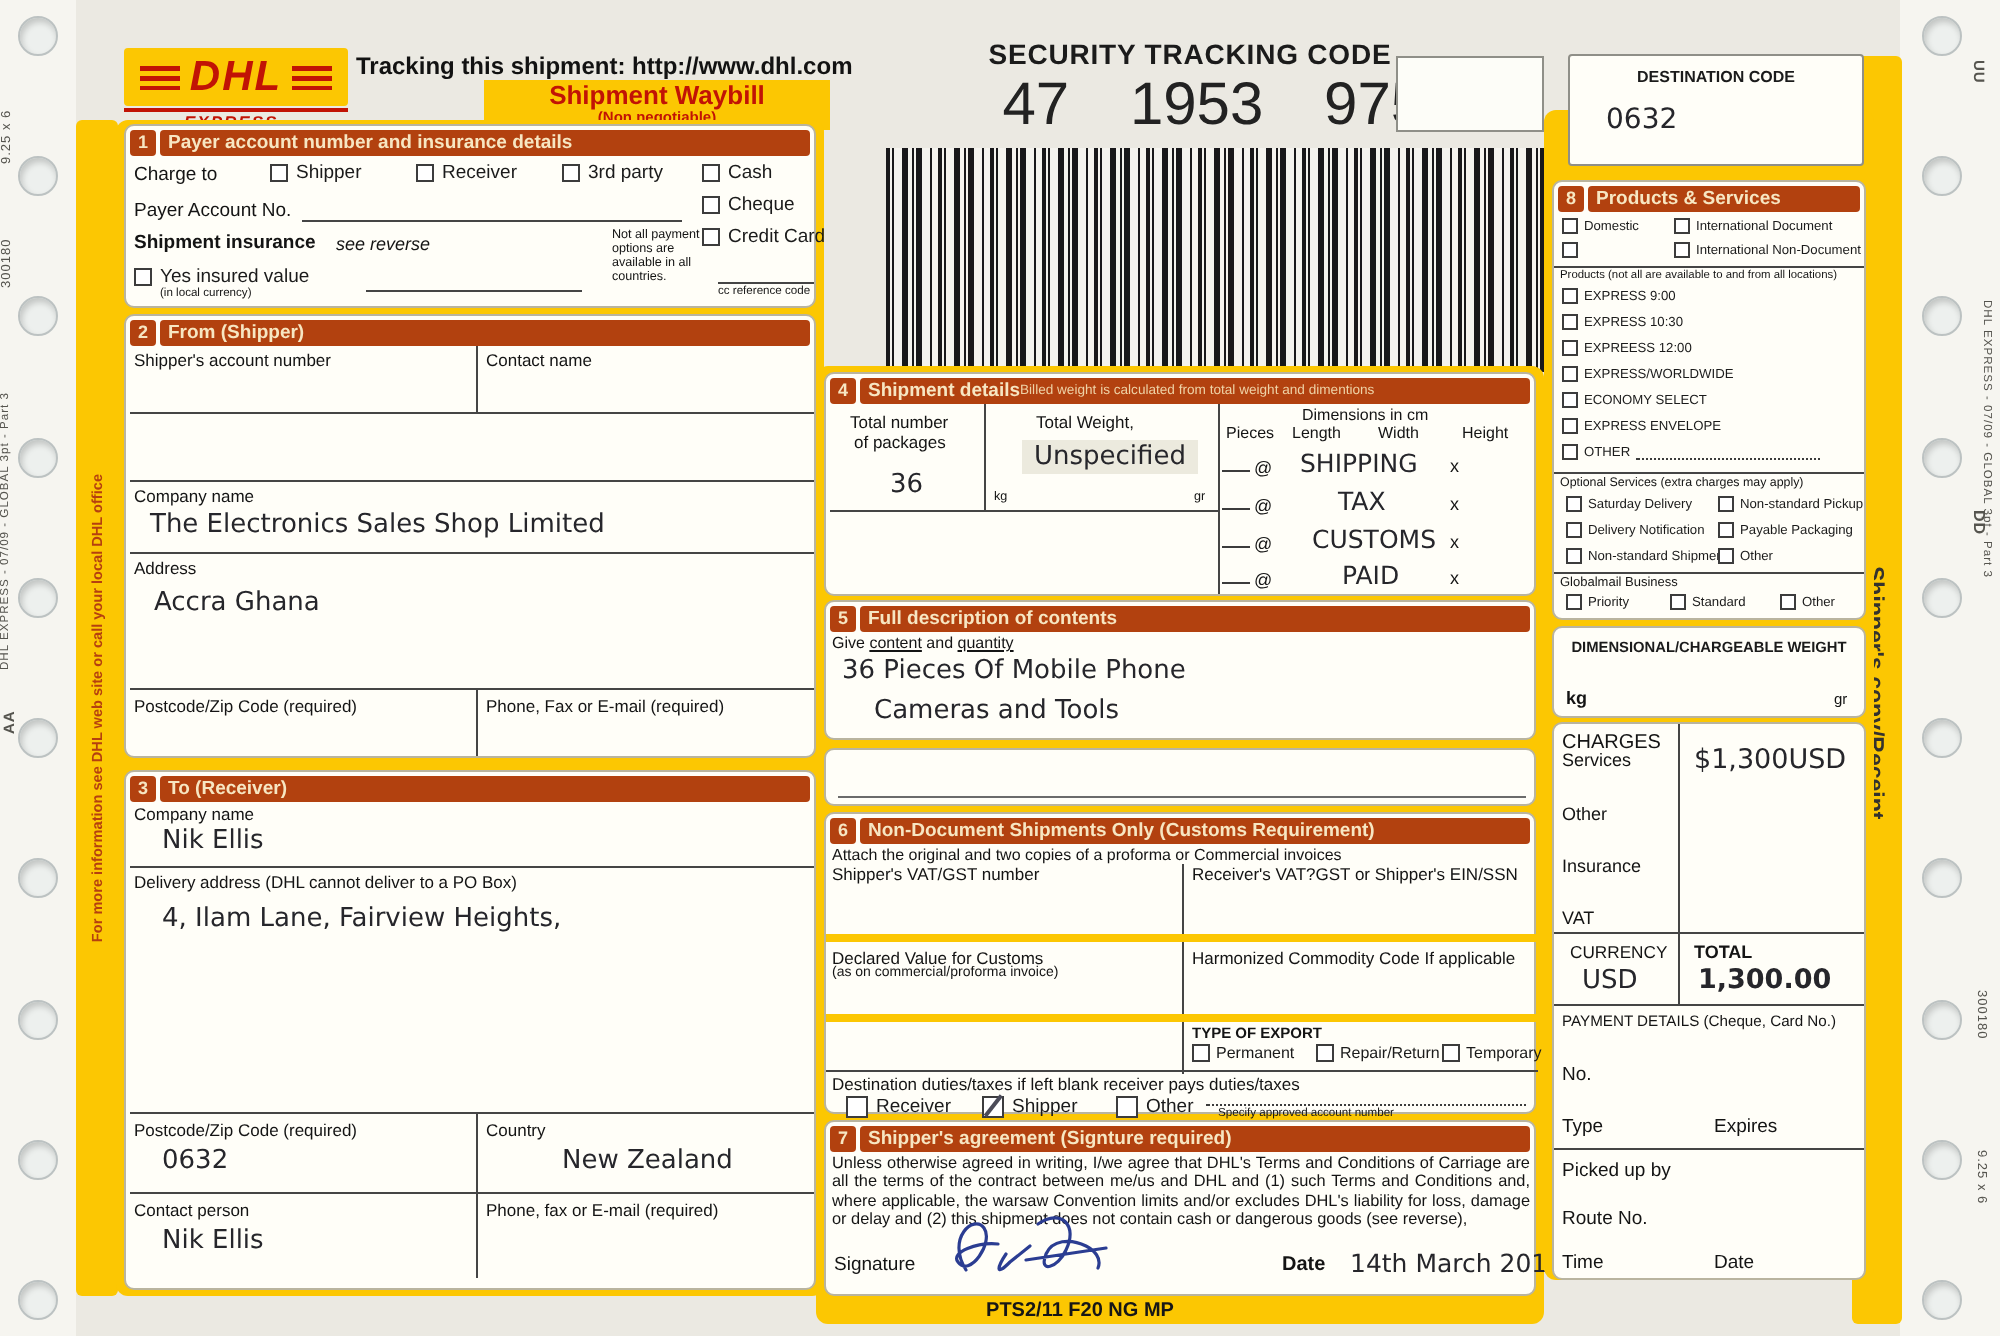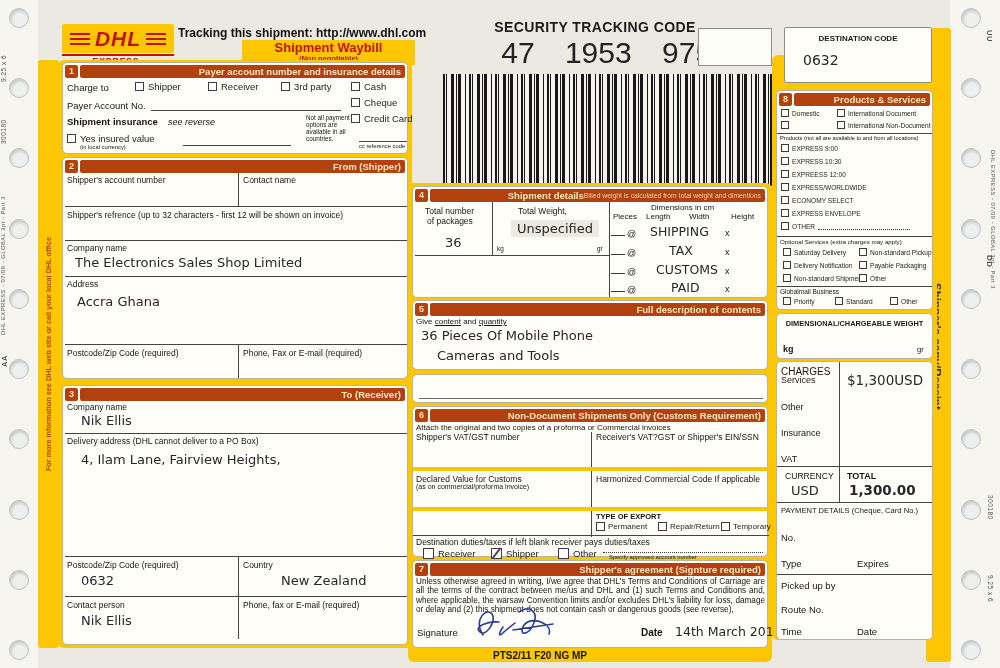--- a/index.html
+++ b/index.html
@@ -18,21 +18,21 @@
   .hole { width:20px; height:20px; border-radius:50%; background:#edf0ee; border:1px solid #bcc2c2; box-shadow: inset 1px 2px 3px rgba(0,0,0,.18); }
   .vup { writing-mode: vertical-rl; transform: rotate(180deg); }
   .vdn { writing-mode: vertical-rl; }
   .stripetext { font-size:6.5px; color:#55544e; letter-spacing:.5px; white-space:nowrap; }
   
   .ypanel { position:absolute; background:#fcc702; border-radius:6px; }
   .wbox { position:absolute; background:#fffef8; border:1px solid #b9b49f; border-radius:5px; }
   
   .sechead { position:absolute; left:2px; right:2px; top:2px; height:13px; display:flex; gap:2px; }
   .numbox { width:13px; background:#b2410f; color:#f7e6c2; font-size:9px; font-weight:bold; text-align:center; line-height:13px; border-radius:2px; }
-  .titlebar { flex:1; background:#b2410f; color:#f7e6c2; font-size:9.5px; font-weight:bold; line-height:13px; padding:0 4px; border-radius:2px; display:flex; justify-content:flex-end; align-items:center; white-space:nowrap; overflow:hidden; }
+  .titlebar { flex:1; background:#b2410f; color:#f7e6c2; font-size:9.5px; font-weight:bold; line-height:13px; padding:0 4px; border-radius:2px; display:flex; justify-content:flex-start; align-items:center; white-space:nowrap; overflow:hidden; }
   .hnote { font-size:6.8px; font-weight:normal; color:#eed2a6; }
   
   .lbl { position:absolute; font-size:8.5px; white-space:nowrap; color:#141414; }
   .lbl9 { font-size:9.5px; }
   .tiny { font-size:6.3px; }
   .fill { position:absolute; font-family:"DejaVu Sans", sans-serif; font-size:13px; color:#26262b; white-space:nowrap; }
   .hline { position:absolute; height:1px; background:#454545; }
   .vline { position:absolute; width:1px; background:#454545; }
   .ybar  { position:absolute; background:#fcc702; }
   .uline { display:inline-block; border-bottom:1px solid #3c3c3c; }
@@ -182,21 +182,20 @@
   <div class="sechead">
     <div class="numbox">2</div>
     <div class="titlebar">
         <span>From (Shipper)</span>
       </div>
   </div>
   <span class="lbl" style="left:4px; top:17px;">Shipper's account number</span>
   <span class="vline" style="left:175px; top:15px; height:33px;"></span>
   <span class="lbl" style="left:180px; top:17px;">Contact name</span>
   <span class="hline" style="left:2px; top:48px; width:342px;"></span>
-  <span class="lbl" style="left:4px; top:52px;">Shipper's refrence (up to 32 characters - first 12 will be shown on invoice)</span>
   <span class="hline" style="left:2px; top:82px; width:342px;"></span>
   <span class="lbl" style="left:4px; top:85px;">Company name</span>
   <span class="fill" style="left:12px; top:97px;">The Electronics Sales Shop Limited</span>
   <span class="hline" style="left:2px; top:118px; width:342px;"></span>
   <span class="lbl" style="left:4px; top:121px;">Address</span>
   <span class="fill" style="left:14px; top:136px;">Accra Ghana</span>
   <span class="hline" style="left:2px; top:186px; width:342px;"></span>
   <span class="lbl" style="left:4px; top:190px;">Postcode/Zip Code (required)</span>
   <span class="vline" style="left:175px; top:187px; height:33px;"></span>
   <span class="lbl" style="left:180px; top:190px;">Phone, Fax or E-mail (required)</span>
@@ -302,21 +301,21 @@
       </div>
   </div>
   <span class="lbl" style="left:3px; top:16px; font-size:8px;">Attach the original and two copies of a proforma or Commercial invoices</span>
   <span class="lbl" style="left:3px; top:25px;">Shipper's VAT/GST number</span>
   <span class="vline" style="left:178px; top:25px; height:35px;"></span>
   <span class="lbl" style="left:183px; top:25px;">Receiver's VAT?GST or Shipper's EIN/SSN</span>
   <span class="ybar" style="left:0; top:60px; width:356px; height:4px;"></span>
   <span class="lbl" style="left:3px; top:67px;">Declared Value for Customs</span>
   <span class="lbl" style="left:3px; top:76px; font-size:7px;">(as on commercial/proforma invoice)</span>
   <span class="vline" style="left:178px; top:64px; height:36px;"></span>
-  <span class="lbl" style="left:183px; top:67px;">Harmonized Commercial Code If applicable</span>
+  <span class="lbl" style="left:183px; top:67px;">Harmonized Commodity Code If applicable</span>
   <span class="ybar" style="left:0; top:100px; width:356px; height:4px;"></span>
   <span class="vline" style="left:178px; top:104px; height:26px;"></span>
   <span class="lbl" style="left:183px; top:105px; font-size:7.5px; font-weight:bold;">TYPE OF EXPORT</span>
   <span class="cbrow med" style="left:183px; top:115px;">
       <span class="cb"></span>
       <span>Permanent</span>
     </span>
   <span class="cbrow med" style="left:245px; top:115px;">
       <span class="cb"></span>
       <span>Repair/Return</span>

